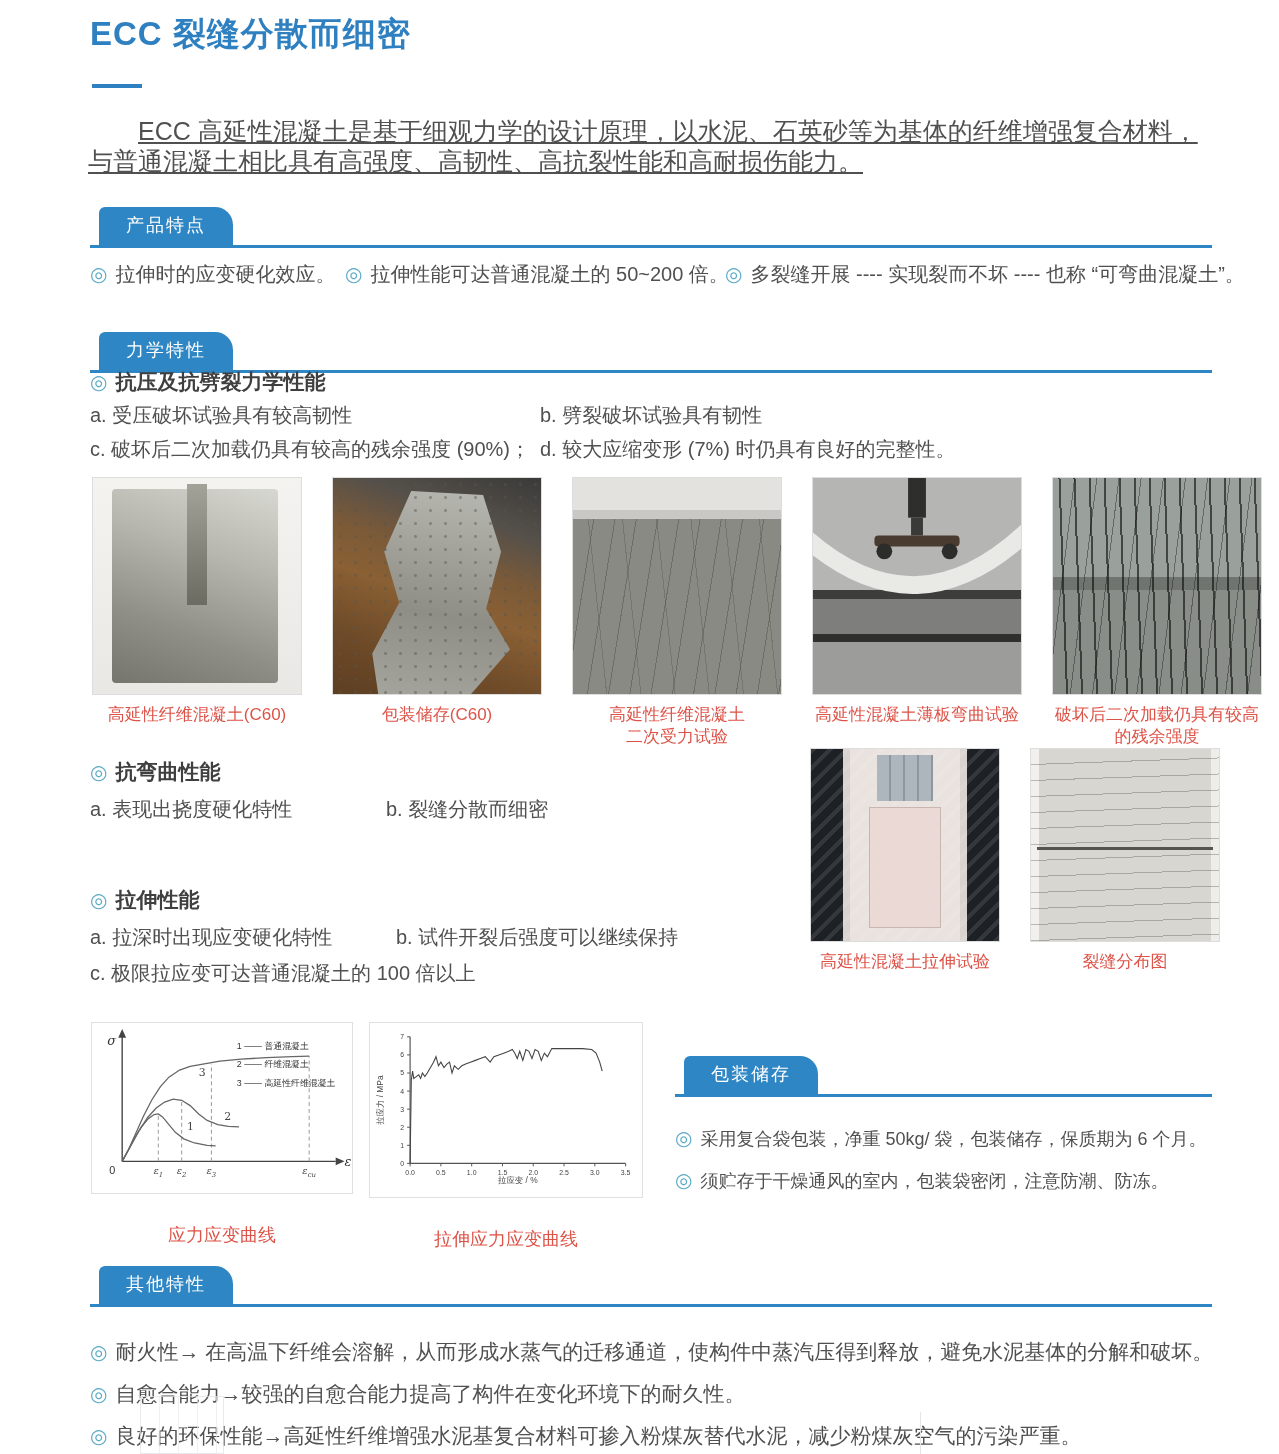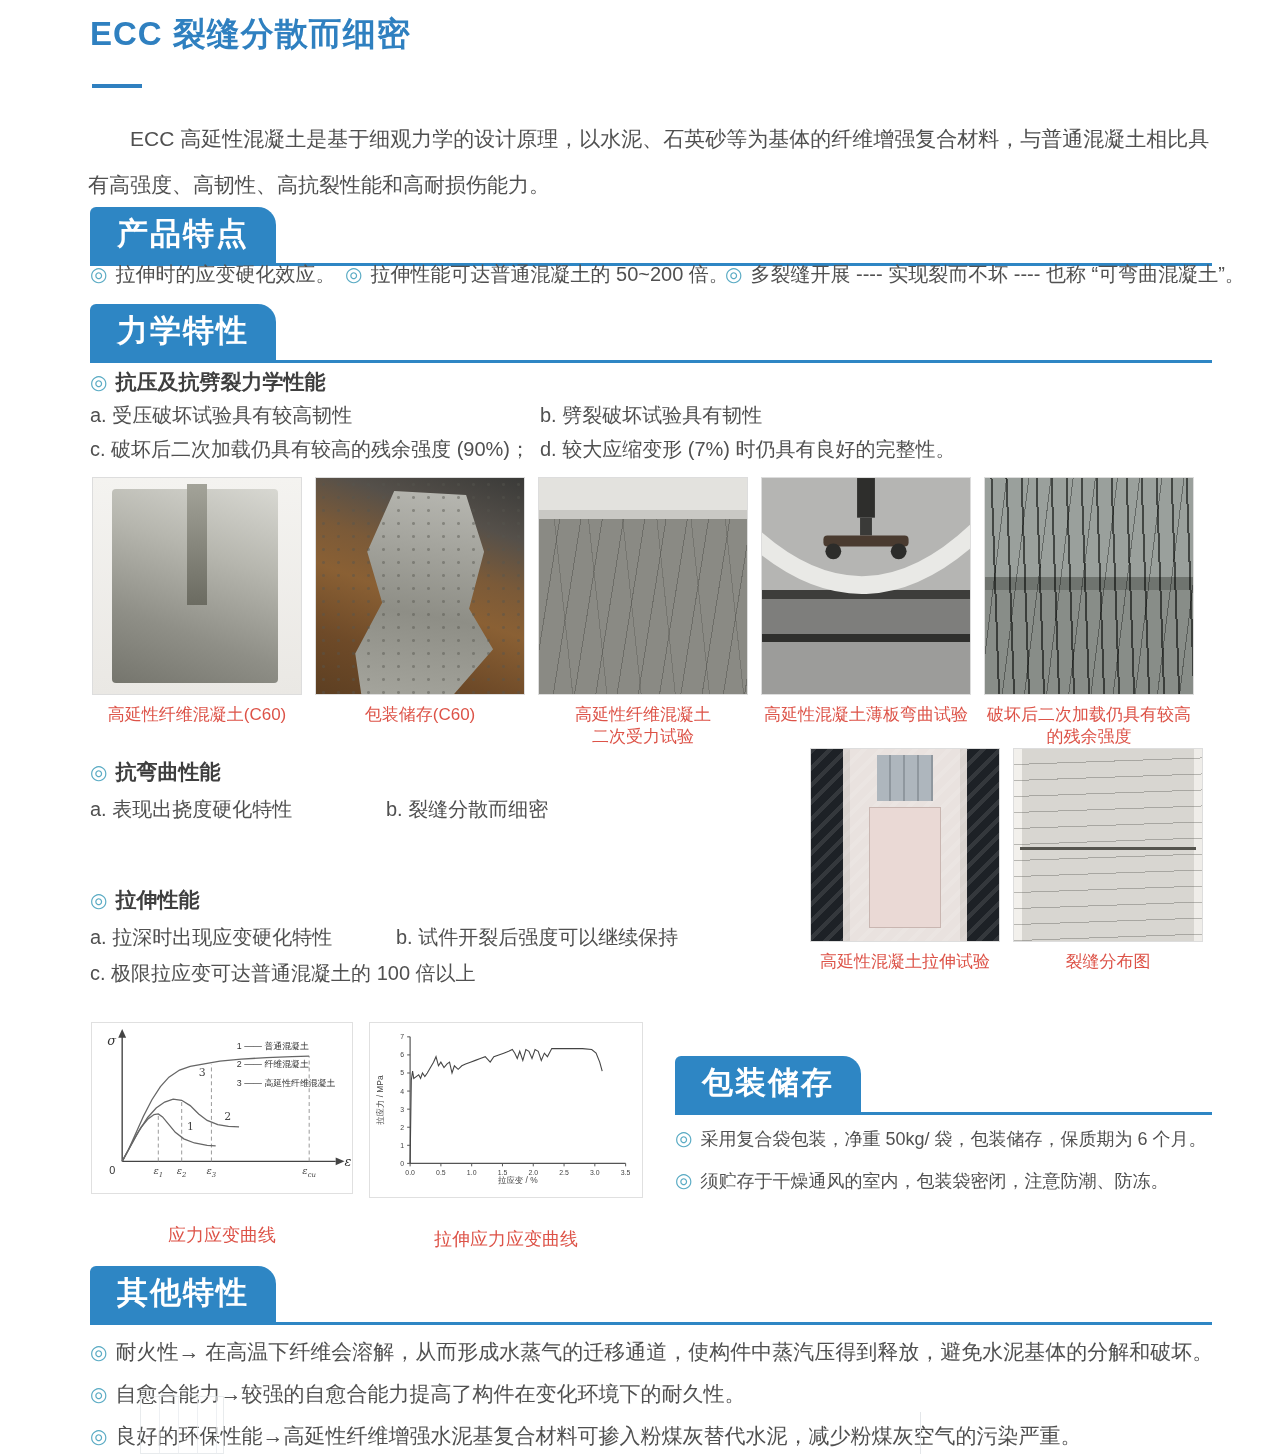--- a/index.html
+++ b/index.html
@@ -8,32 +8,32 @@
   }
   *{box-sizing:border-box;margin:0;padding:0;}
   body{width:1279px;height:1454px;background:#fff;
        font-family:"Liberation Sans","DejaVu Sans",sans-serif;}
   .page{position:relative;width:1279px;height:1454px;background:#fff;overflow:hidden;}
   .abs{position:absolute;}
   .title{position:absolute;left:90px;top:12px;font-size:33px;font-weight:bold;
          color:var(--title-blue);letter-spacing:1px;}
   .title-underline{position:absolute;left:92px;top:84px;width:50px;height:4px;
          background:var(--title-blue);}
-  .intro{position:absolute;left:88px;top:116px;width:1126px;font-size:21px;
-         color:var(--text-body);line-height:46px;text-indent:2em;}
+  .intro{position:absolute;left:88px;top:116px;width:1126px;font-size:25px;
+         color:var(--text-body);line-height:30px;text-indent:2em;text-decoration:underline;}
   .sec{position:absolute;}
   .sec-tab{display:block;width:fit-content;background:var(--accent-blue);color:#fff;
-         font-size:31px;font-weight:bold;padding:6px 27px 8px;letter-spacing:2px;
-         border-radius:6px 18px 0 0;position:relative;z-index:1;}
+         font-size:18px;font-weight:normal;padding:6px 27px 8px;letter-spacing:2px;
+         border-radius:6px 18px 0 0;position:relative;z-index:1;margin-left:9px;}
   .sec-line{height:3px;background:var(--accent-blue);width:100%;}
   .bullet{white-space:nowrap;font-size:20px;color:var(--text-body);}
   .bi{color:var(--bullet-teal);font-size:20px;margin-right:8px;}
   .sub-title{font-size:21px;font-weight:bold;color:var(--text-dark);white-space:nowrap;}
   .item{font-size:20px;color:var(--text-body);white-space:nowrap;}
-  .fig-row{position:absolute;display:flex;gap:13px;}
+  .fig-row{position:absolute;display:flex;gap:30px;}
   .fig{display:flex;flex-direction:column;align-items:center;}
   .photo{border:1px solid #ddd;background:#cfcfc9;position:relative;overflow:hidden;width:100%;}
   .cap{color:var(--caption-red);font-size:17px;line-height:22px;margin-top:9px;
        text-align:center;white-space:pre-line;}
   .r1 .photo{height:218px;} .r1 .fig{width:210px;}
   .r2 .photo{height:194px;} .r2 .fig{width:190px;}
   
   .p1{background:linear-gradient(180deg,#f4f3f0 0%,#eae8e4 100%);}
   .p1::before{content:"";position:absolute;left:9%;top:5%;right:11%;bottom:5%;
       background:linear-gradient(200deg,#d8d8d2 0%,#b6b6ae 35%,#8f8f87 70%,#75756d 100%);
@@ -93,21 +93,21 @@
       <span class="bi">◎</span><span>拉伸时的应变硬化效应。</span>
     </div>
     <div class="bullet abs" style="left:255px;top:0">
       <span class="bi">◎</span><span>拉伸性能可达普通混凝土的 50~200 倍。</span>
     </div>
     <div class="bullet abs" style="left:635px;top:0">
       <span class="bi">◎</span><span>多裂缝开展 ---- 实现裂而不坏 ---- 也称 “可弯曲混凝土”。</span>
     </div>
   </div>
 
-  <section class="sec" style="left:90px;top:304px;width:1122px">
+  <section class="sec" style="left:90px;top:332px;width:1122px">
     <div class="sec-tab">力学特性</div>
     <div class="sec-line"></div>
   </section>
 
   <div class="sub-title abs" style="left:90px;top:368px">
     <span class="bi">◎</span><span>抗压及抗劈裂力学性能</span>
   </div>
   <div class="abs" style="left:90px;top:402px;width:1122px">
     <span class="item abs" style="left:0">a. 受压破坏试验具有较高韧性</span>
     <span class="item abs" style="left:450px">b. 劈裂破坏试验具有韧性</span>

